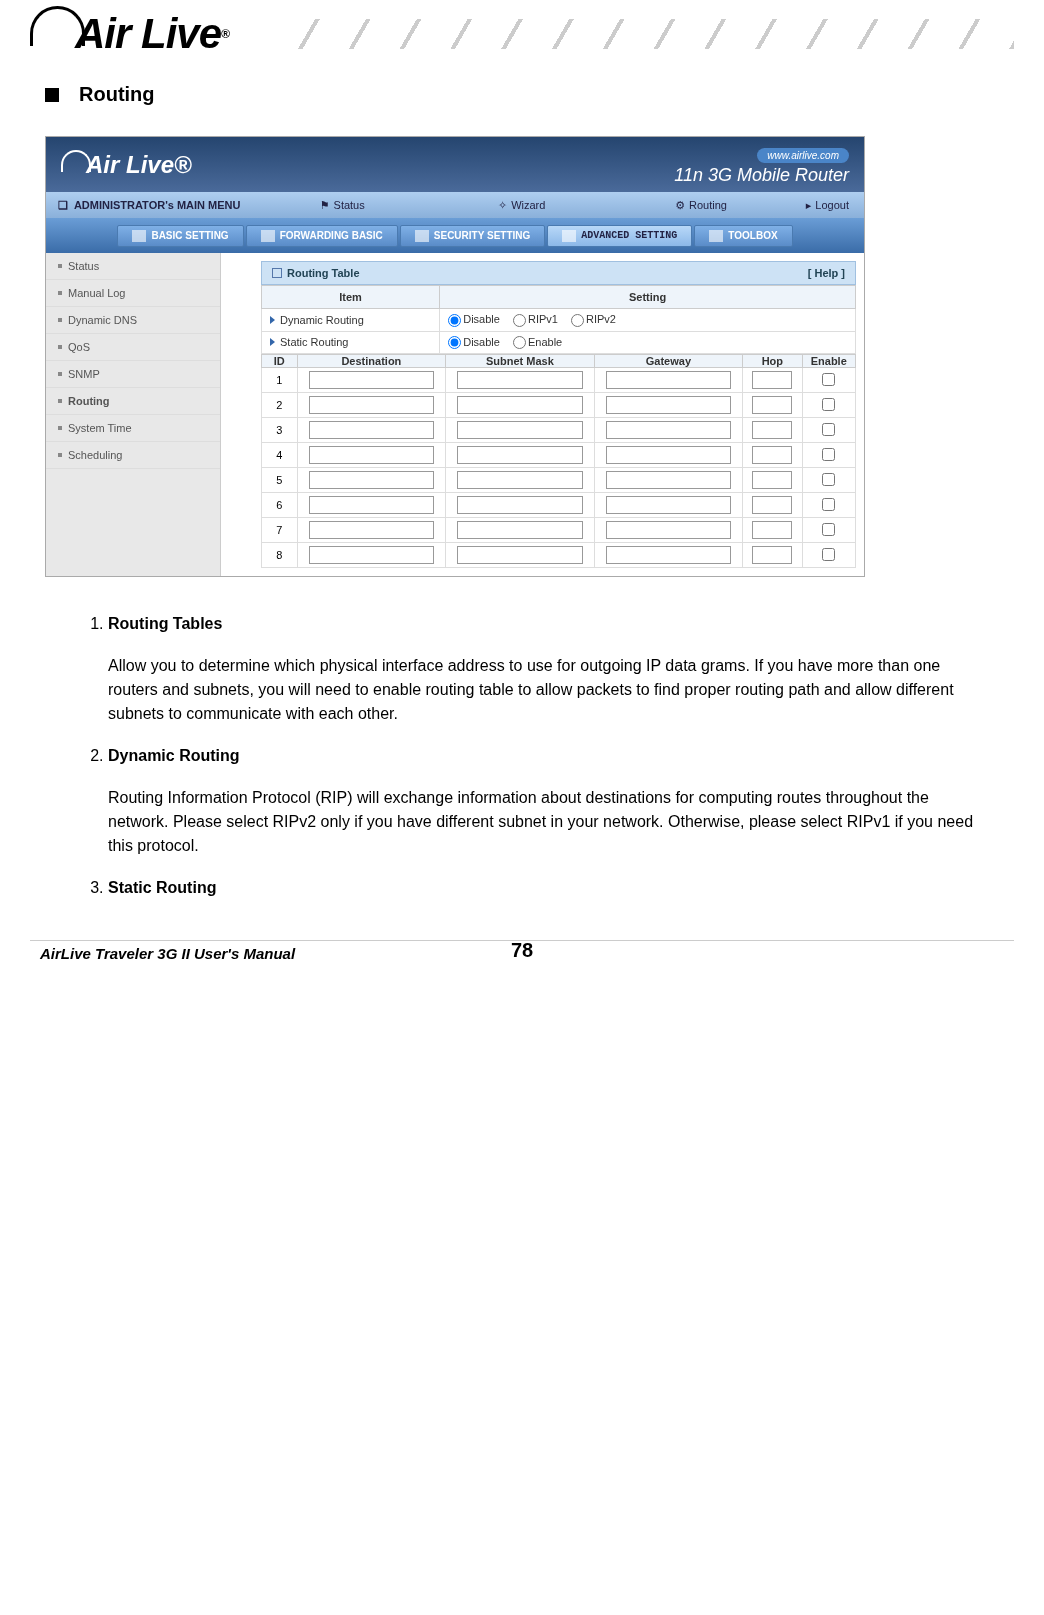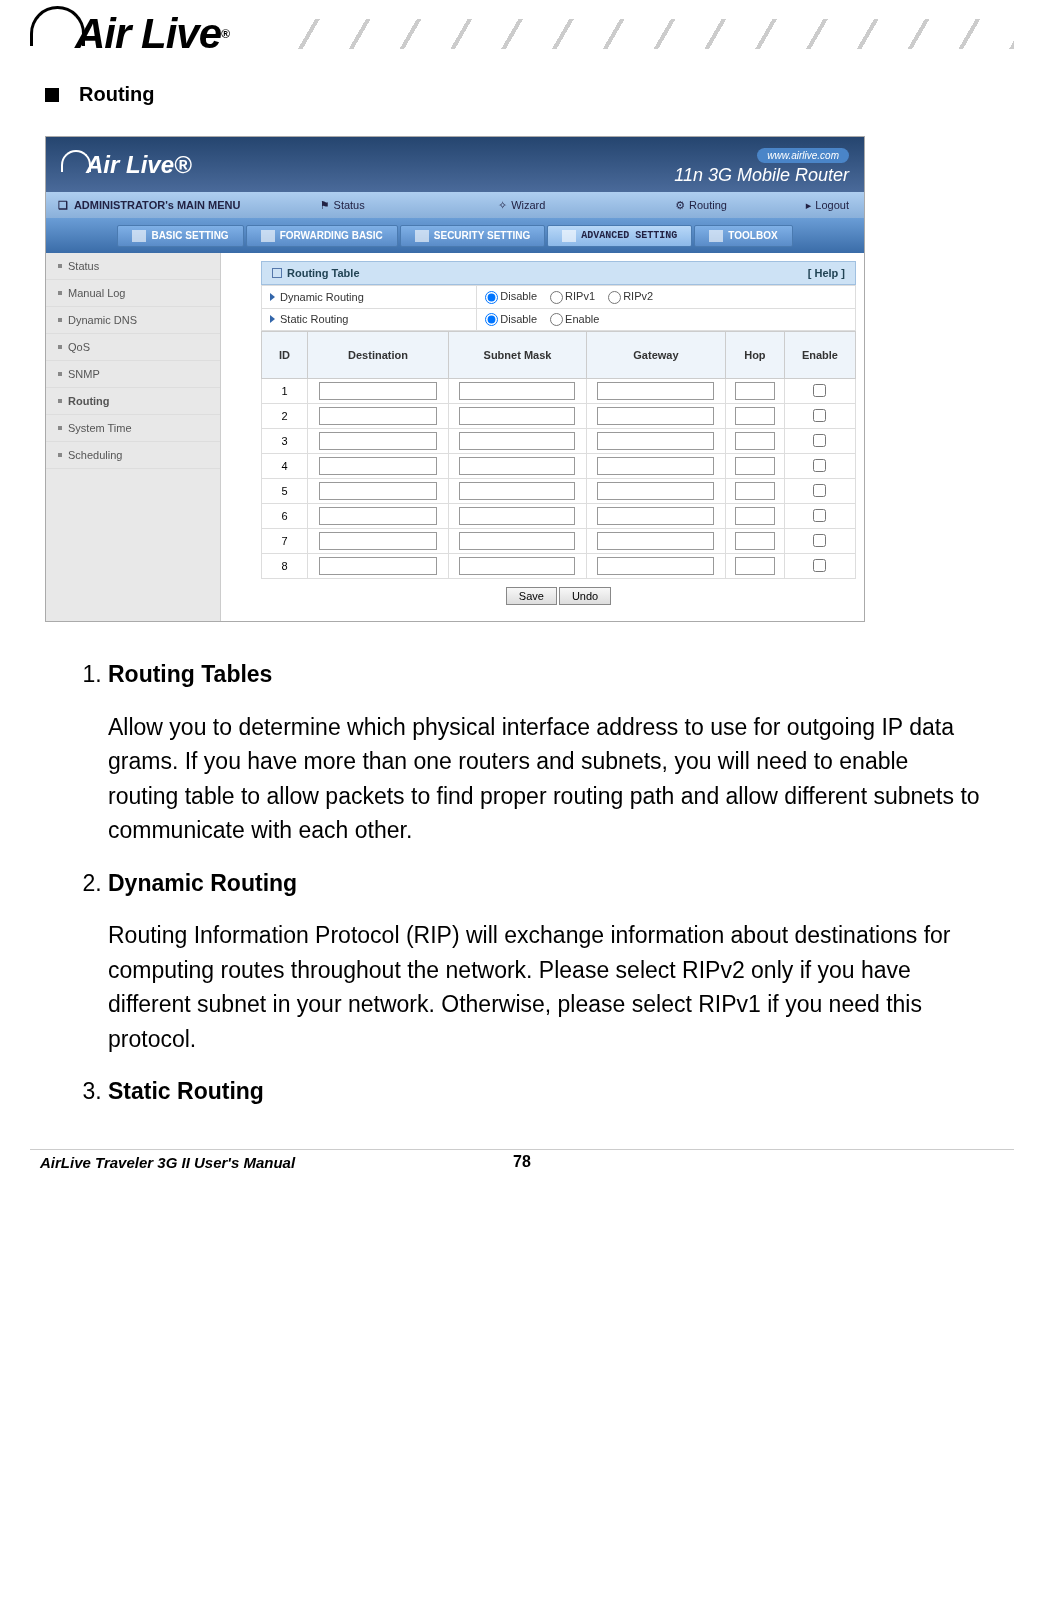--- a/index.html
+++ b/index.html
@@ -44,37 +44,37 @@
 
 table.cfg { width: 100%; border-collapse: collapse; font-size: 11px; }
 table.cfg th { background: #eef4fa; border: 1px solid #ccc; padding: 5px; font-weight: bold; color: #333; }
 table.cfg td { border: 1px solid #ddd; padding: 4px 8px; color: #333; }
 .row-label { display: flex; align-items: center; gap: 5px; }
 .tri { width: 0; height: 0; border-top: 4px solid transparent; border-bottom: 4px solid transparent; border-left: 5px solid #36a; }
 .radio-row label { margin-right: 10px; }
 .radio-row input { vertical-align: middle; margin-right: 2px; }
 
 table.routes { width: 100%; border-collapse: collapse; font-size: 11px; }
-table.routes th { background: #eef4fa; border: 1px solid #ccc; padding: 17px; font-weight: bold; color: #333; }
+table.routes th { background: #eef4fa; border: 1px solid #ccc; padding: 0; font-weight: bold; color: #333; }
 table.routes td { border: 1px solid #ddd; padding: 3px 4px; text-align: center; }
 table.routes input[type=text] { width: 90%; border: 1px solid #999; height: 18px; font-size: 11px; }
 table.routes .hop input { width: 40px; }
 
 .btn-row { text-align: center; padding: 8px; }
 .btn { background: linear-gradient(#f8f8f8, #ddd); border: 1px solid #888; font-size: 11px; padding: 2px 12px; margin: 0 1px; }
 
-.doc-body { margin: 35px 30px 8px 50px; font-size: 23px; line-height: 1.5; }
+.doc-body { margin: 35px 30px 8px 50px; font-size: 16px; line-height: 1.5; }
 .doc-body ol { list-style: decimal; padding-left: 28px; }
 .doc-body li { margin-bottom: 18px; }
 .doc-body .li-title { font-weight: bold; margin-bottom: 18px; display: block; }
 .doc-body p { margin-bottom: 18px; }
 
 .doc-footer { display: flex; justify-content: space-between; align-items: flex-end; margin-top: 40px; padding: 0 10px; border-top: 1px solid #ccc; padding-top: 4px; }
 .footer-left { font-style: italic; font-weight: bold; font-size: 15px; }
-.footer-center { font-weight: bold; font-size: 16px; position: absolute; left: 50%; transform: translateX(-50%); }
+.footer-center { font-weight: bold; font-size: 20px; position: absolute; left: 50%; transform: translateX(-50%); }
 .footer-wrap { position: relative; }
 </style>
 </head>
 <body>
 
 <div class="doc-header">
   <div class="logo-big">
     <span class="arc"></span>
     <span>Air Live</span>
     <span class="reg">®</span>
@@ -184,20 +184,24 @@
       <div class="panel-head">
         <div class="panel-head-left">
             <span class="sq-icon"></span>
             <span>Routing Table</span>
           </div>
         <div>[ Help ]</div>
       </div>
 
       <table class="cfg">
         <tbody>
+            <tr>
+          <th style="width:30%">Item</th>
+          <th>Setting</th>
+        </tr>
         <tr>
           <td>
                 <div class="row-label">
                   <span class="tri"></span>
                   <span>Dynamic Routing</span>
                 </div>
               </td>
           <td class="radio-row">
             <label><input type="radio" checked="" style=""><span>Disable</span></label>
             <label><input type="radio" style=""><span>RIPv1</span></label>
@@ -291,23 +295,20 @@
               <td>8</td>
               <td><input type="text" style=""></td>
               <td><input type="text" style=""></td>
               <td><input type="text" style=""></td>
               <td class="hop"><input type="text" style=""></td>
               <td><input type="checkbox" style=""></td>
             </tr>
           </tbody>
       </table>
 
-      <div class="btn-row">
-        <button class="btn">Save</button><button class="btn">Undo</button>
-      </div>
     </div>
   </div>
 </div>
 
 <div class="doc-body">
   <ol id="doc-list">
       <li>
         <span class="li-title">Routing Tables</span>
         <p>Allow you to determine which physical interface address to use for outgoing IP data grams. If you have more than one routers and subnets, you will need to enable routing table to allow packets to find proper routing path and allow different subnets to communicate with each other.</p>
       </li>

